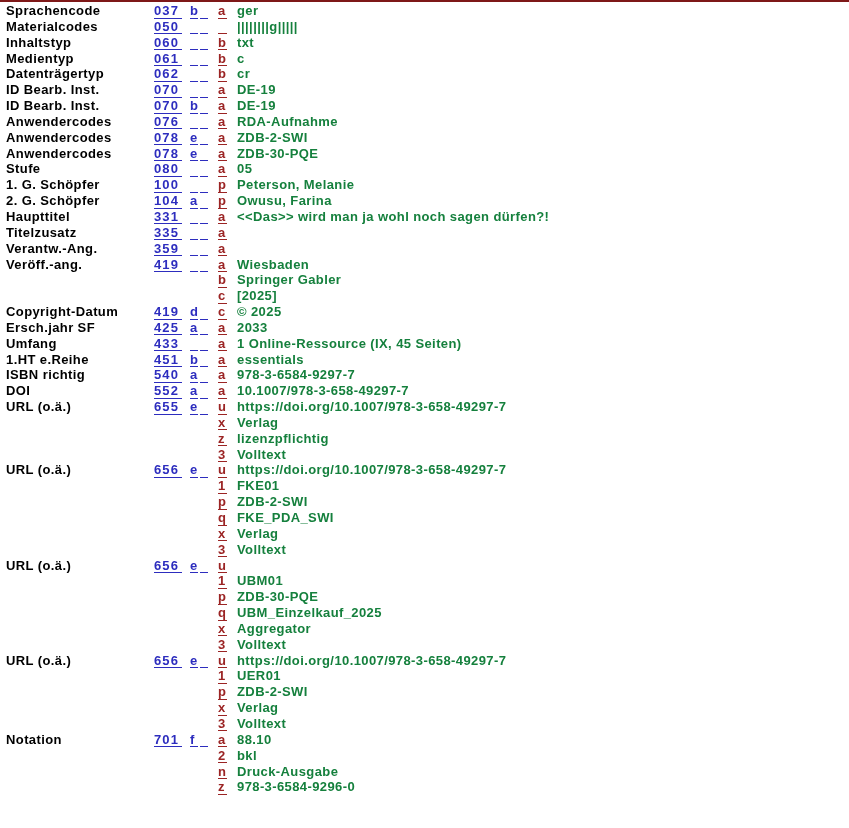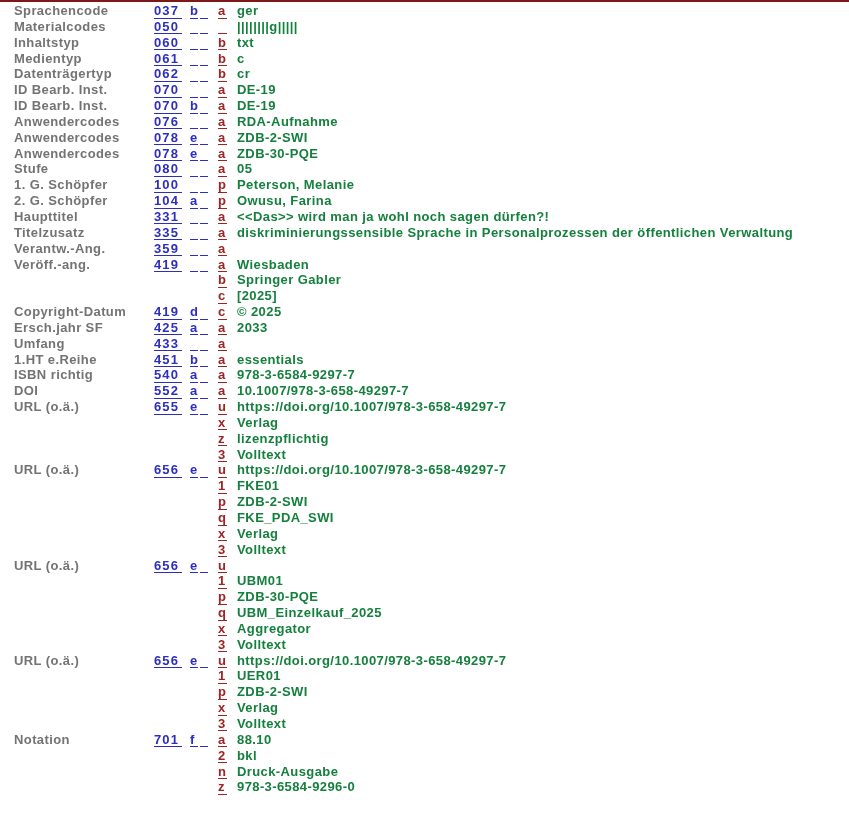--- a/index.html
+++ b/index.html
@@ -29,22 +29,22 @@
     height: 15.85px;
   }
   .cell {
     position: absolute;
     top: 1px;
     height: 13.5px;
     line-height: 13.5px;
     white-space: nowrap;
   }
   .lbl {
-    left: 14px;
-    color: #737373;
+    left: 6px;
+    color: #000000;
   }
   .tok {
     border-bottom: 1px solid currentColor;
   }
   .blue { color: #2d2dbe; }
   .redcode { color: #9b2424; }
   .tag { left: 154px; width: 28px; letter-spacing: 1.1px; }
   .i1  { left: 190px; width: 8px; }
   .i2  { left: 200px; width: 8px; }
   .sub { left: 218px; width: 9px; }
@@ -170,21 +170,20 @@
     <span class="cell i2 tok blue"></span>
     <span class="cell sub tok redcode">a</span>
     <span class="cell val">&lt;&lt;Das&gt;&gt; wird man ja wohl noch sagen dürfen?!</span>
   </div>
     <div class="row">
     <span class="cell lbl">Titelzusatz</span>
     <span class="cell tag tok blue">335</span>
     <span class="cell i1 tok blue"></span>
     <span class="cell i2 tok blue"></span>
     <span class="cell sub tok redcode">a</span>
-    <span class="cell val">diskriminierungssensible Sprache in Personalprozessen der öffentlichen Verwaltung</span>
   </div>
     <div class="row">
     <span class="cell lbl">Verantw.-Ang.</span>
     <span class="cell tag tok blue">359</span>
     <span class="cell i1 tok blue"></span>
     <span class="cell i2 tok blue"></span>
     <span class="cell sub tok redcode">a</span>
   </div>
     <div class="row">
     <span class="cell lbl">Veröff.-ang.</span>
@@ -219,20 +218,21 @@
     <span class="cell i2 tok blue"></span>
     <span class="cell sub tok redcode">a</span>
     <span class="cell val">2033</span>
   </div>
     <div class="row">
     <span class="cell lbl">Umfang</span>
     <span class="cell tag tok blue">433</span>
     <span class="cell i1 tok blue"></span>
     <span class="cell i2 tok blue"></span>
     <span class="cell sub tok redcode">a</span>
+    <span class="cell val">1 Online-Ressource (IX, 45 Seiten)</span>
   </div>
     <div class="row">
     <span class="cell lbl">1.HT e.Reihe</span>
     <span class="cell tag tok blue">451</span>
     <span class="cell i1 tok blue">b</span>
     <span class="cell i2 tok blue"></span>
     <span class="cell sub tok redcode">a</span>
     <span class="cell val">essentials</span>
   </div>
     <div class="row">

